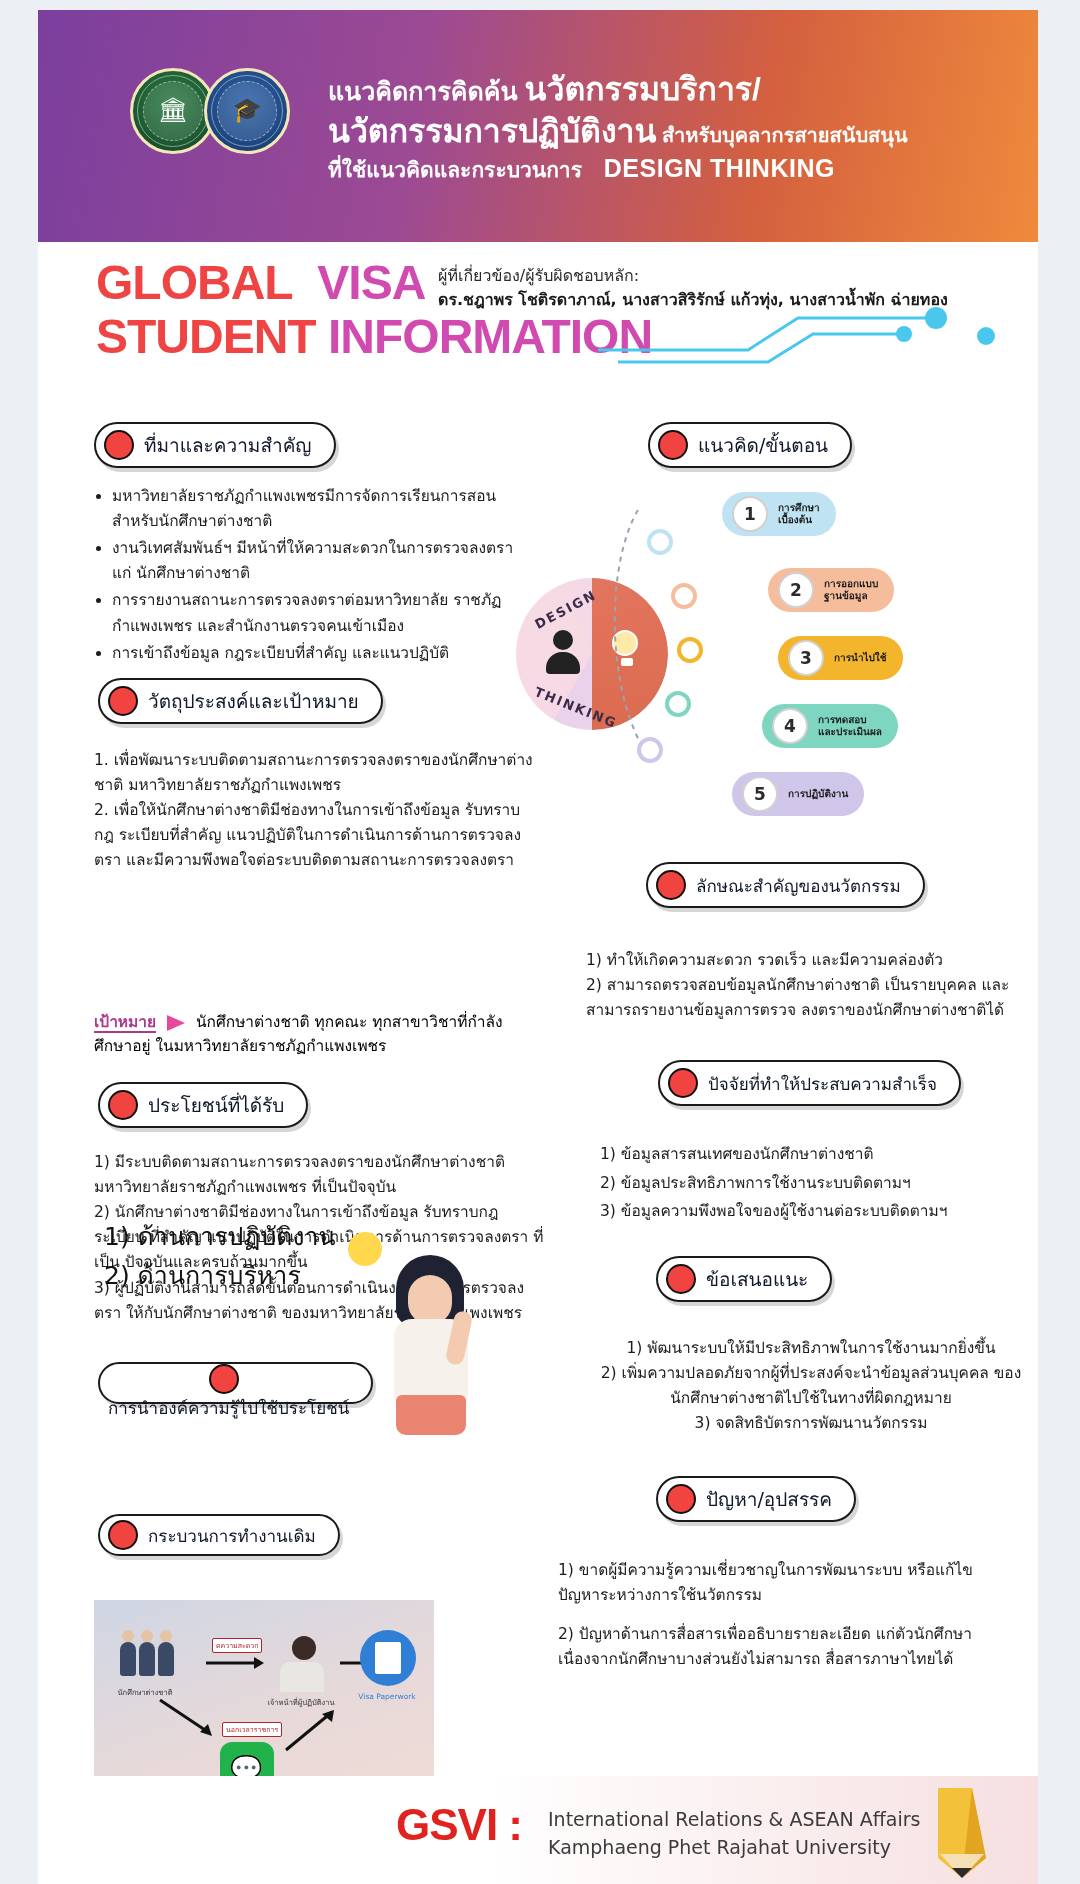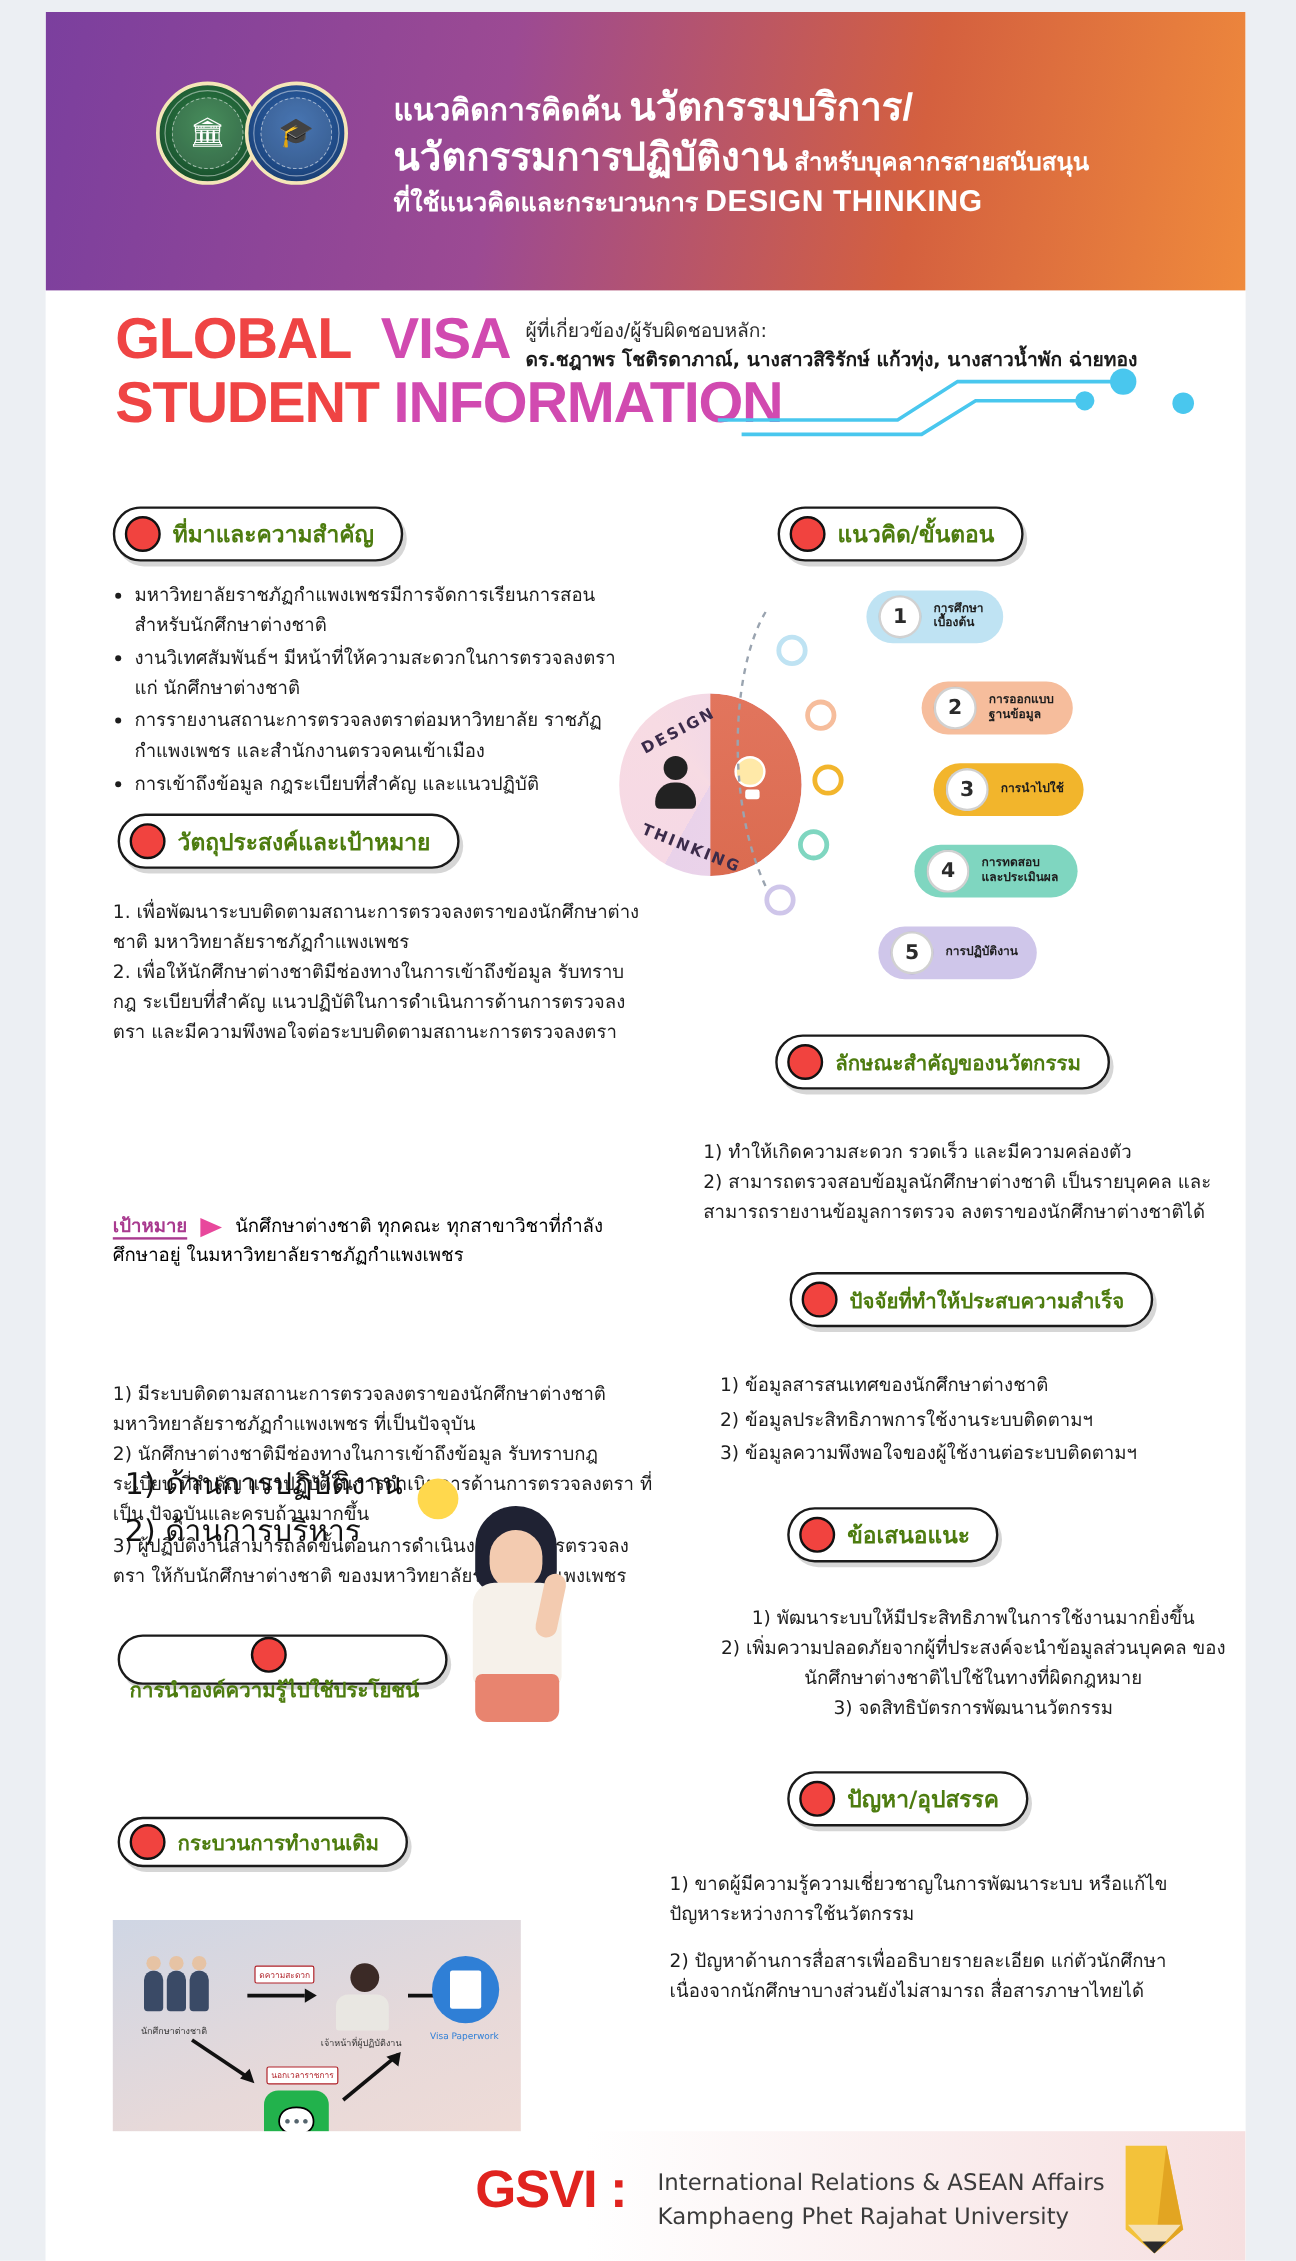--- a/index.html
+++ b/index.html
@@ -42,21 +42,21 @@
     position:absolute; inset:4px; border-radius:50%;
     border:1px solid rgba(255,255,255,0.45);
   }
   .head-text { position:absolute; left:290px; top:58px; width:690px; }
   .head-line { font-family:"Liberation Sans", sans-serif; font-weight:bold; line-height:1.32; }
   .hl1 { font-size:25px; }
   .hl1 b { font-size:32px; }
   .hl2 { font-size:32px; }
   .hl2 span.small { font-size:20px; font-weight:bold; }
   .hl3 { font-size:21px; }
-  .hl3 b { font-size:25px; letter-spacing:.5px; }
+  .hl3 b { font-size:25px; letter-spacing:.5px;margin-left:16px; }
 
   
   .titlewrap { position:absolute; left:0; top:232px; width:1000px; height:150px; }
   .big-title {
     position:absolute; left:58px; top:14px;
     font-family:"Liberation Sans", sans-serif;
     font-weight:bold; font-size:48px; line-height:1.12;
     letter-spacing:-1px;
   }
   .t-global { color:#ef4444; }
@@ -70,21 +70,21 @@
   .pill {
     position:absolute; display:flex; align-items:center;
     background:#fff; border:2.5px solid #1a1a1a; border-radius:40px;
     height:46px; padding:0 22px 0 8px;
     box-shadow:3px 4px 0 rgba(0,0,0,0.16);
   }
   .pill .dot {
     width:30px;height:30px;border-radius:50%;
     background:#f1433f; border:2px solid #111; margin-right:10px; flex:0 0 auto;
   }
-  .pill .txt { font-size:19px; font-weight:bold; color:#4d7c0f; white-space:nowrap; }
+  .pill .txt { font-size:19px; font-weight:normal; color:#0f172a; white-space:nowrap; }
 
   .body-text { position:absolute; font-size:15.5px; line-height:1.62; color:#1d1d1d; }
   ul.bul { margin:0; padding-left:18px; }
   ul.bul li { margin-bottom:2px; }
 
   
   .dt-circle {
     position:absolute; left:478px; top:568px; width:152px; height:152px; border-radius:50%;
     background:conic-gradient(from 210deg,#f6d9e5 0%,#f7dbe3 30%,#efd6e8 55%,#e9d2ea 100%);
     overflow:hidden;
@@ -234,20 +234,24 @@
   <div class="body-text" style="left:56px;top:738px;width:440px;">
     <div>1. เพื่อพัฒนาระบบติดตามสถานะการตรวจลงตราของนักศึกษาต่างชาติ มหาวิทยาลัยราชภัฏกำแพงเพชร</div>
     <div>2. เพื่อให้นักศึกษาต่างชาติมีช่องทางในการเข้าถึงข้อมูล รับทราบกฎ ระเบียบที่สำคัญ แนวปฏิบัติในการดำเนินการด้านการตรวจลงตรา และมีความพึงพอใจต่อระบบติดตามสถานะการตรวจลงตรา</div>
   </div>
   <div class="goal-row">
     <span class="goal-lab">เป้าหมาย</span>
     <span class="tri"></span>
     <span>นักศึกษาต่างชาติ ทุกคณะ ทุกสาขาวิชาที่กำลังศึกษาอยู่ ในมหาวิทยาลัยราชภัฏกำแพงเพชร</span>
   </div>
 
+  <div class="pill" style="left:60px;top:1072px;">
+    <span class="dot"></span>
+    <span class="txt">ประโยชน์ที่ได้รับ</span>
+  </div>
   <div class="body-text" style="left:56px;top:1140px;width:450px;">
     <div>1) มีระบบติดตามสถานะการตรวจลงตราของนักศึกษาต่างชาติ มหาวิทยาลัยราชภัฏกำแพงเพชร ที่เป็นปัจจุบัน</div>
     <div>2) นักศึกษาต่างชาติมีช่องทางในการเข้าถึงข้อมูล รับทราบกฎระเบียบ ที่สำคัญ แนวปฏิบัติในการดำเนินการด้านการตรวจลงตรา ที่เป็น ปัจจุบันและครบถ้วนมากขึ้น</div>
     <div>3) ผู้ปฏิบัติงานสามารถลดขั้นตอนการดำเนินงานด้านการตรวจลงตรา ให้กับนักศึกษาต่างชาติ ของมหาวิทยาลัยราชภัฏกำแพงเพชร</div>
   </div>
 
   <div class="pill" style="left:60px;top:1352px;height:42px;flex-direction:column;">
     <span class="dot"></span>
     <span class="txt" style="font-size:17px;">การนำองค์ความรู้ไปใช้ประโยชน์</span>
   </div>

